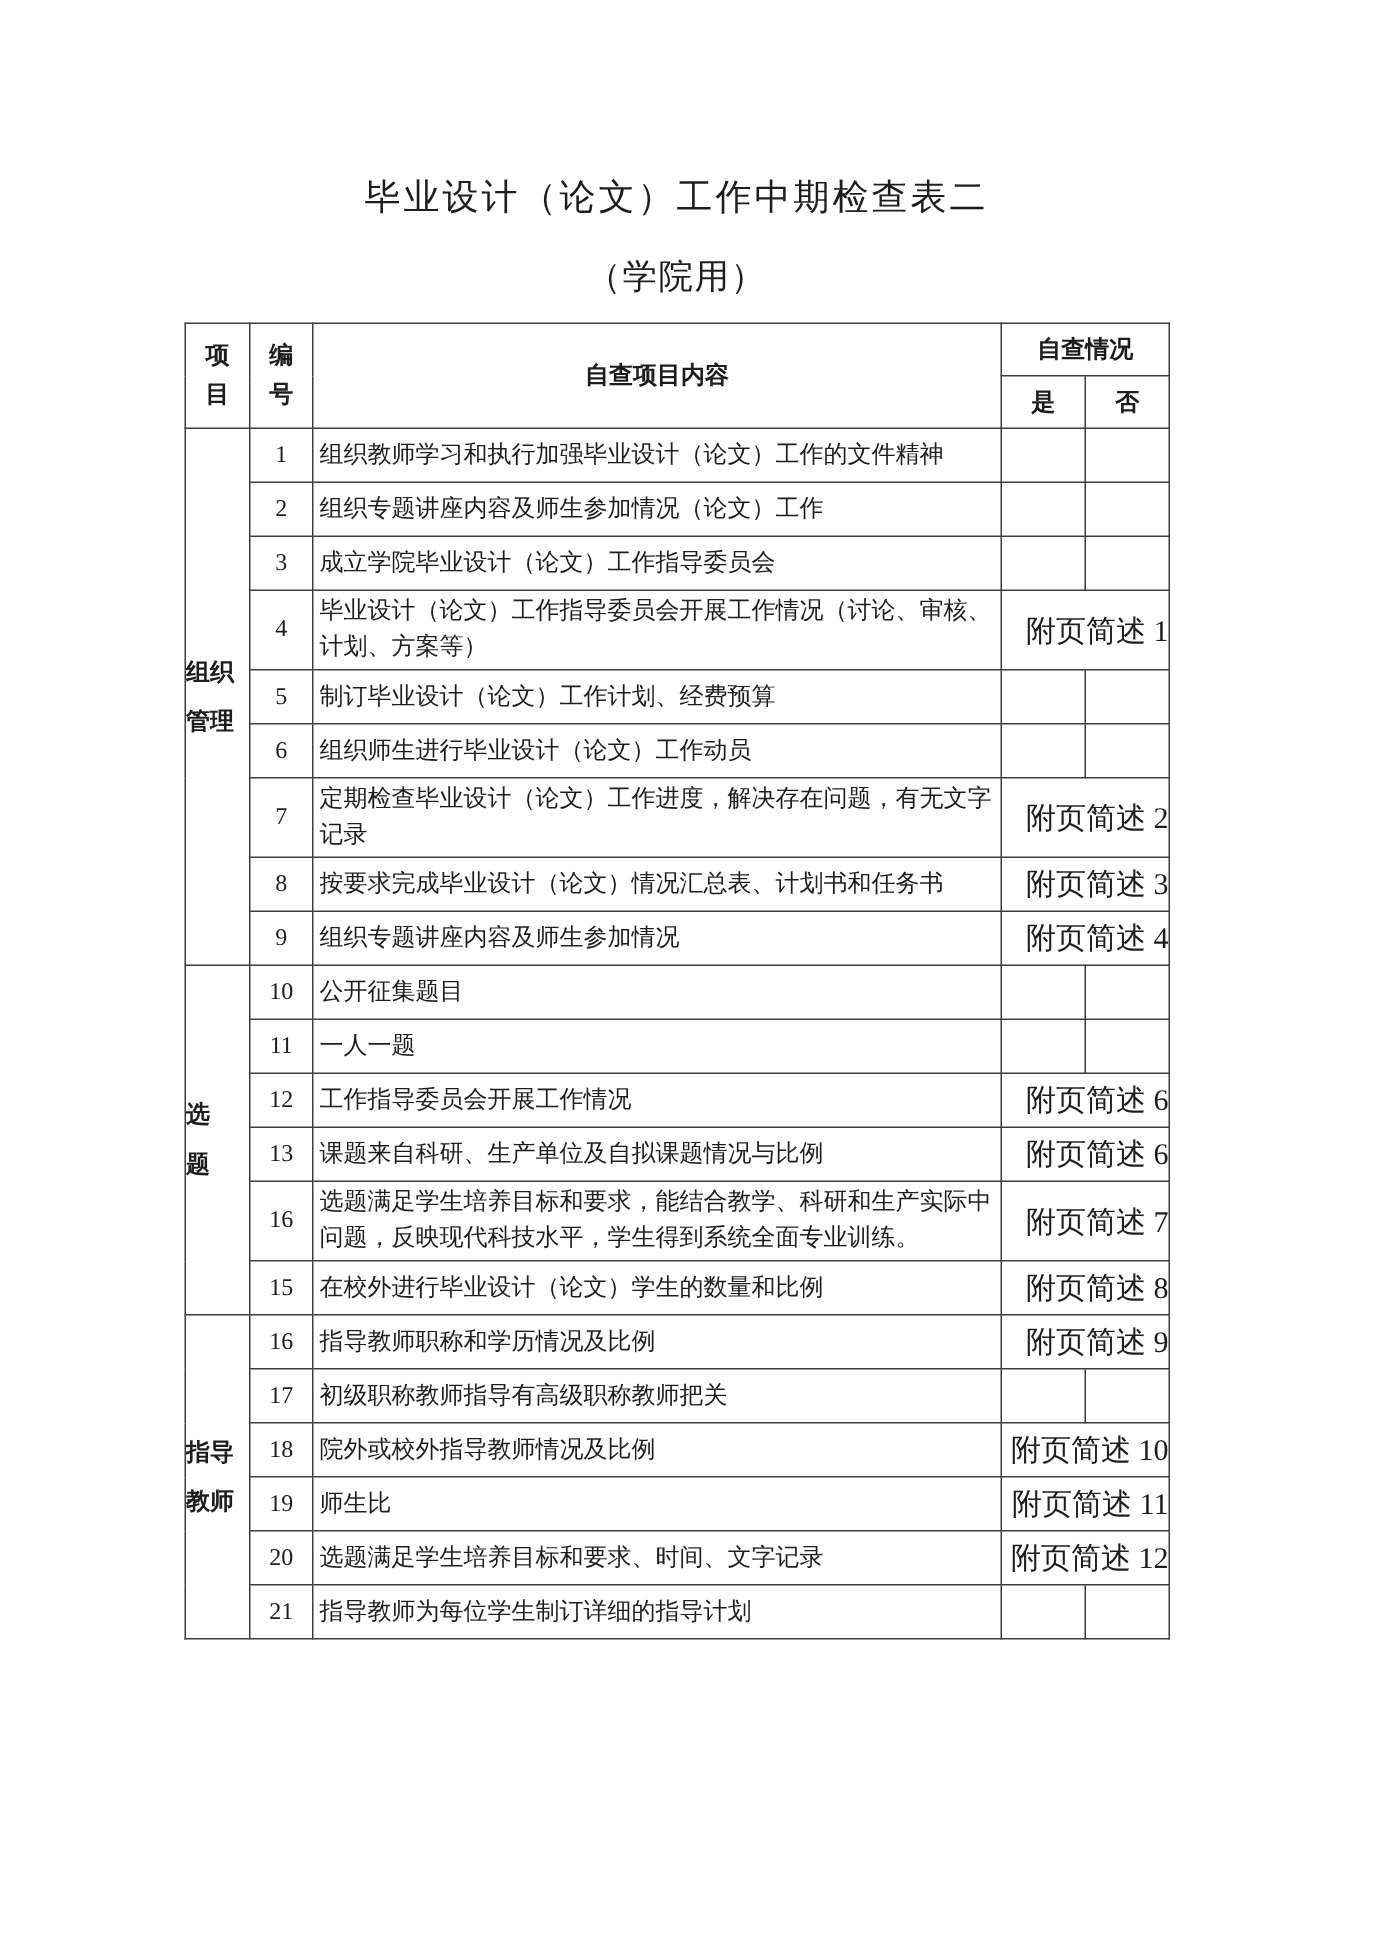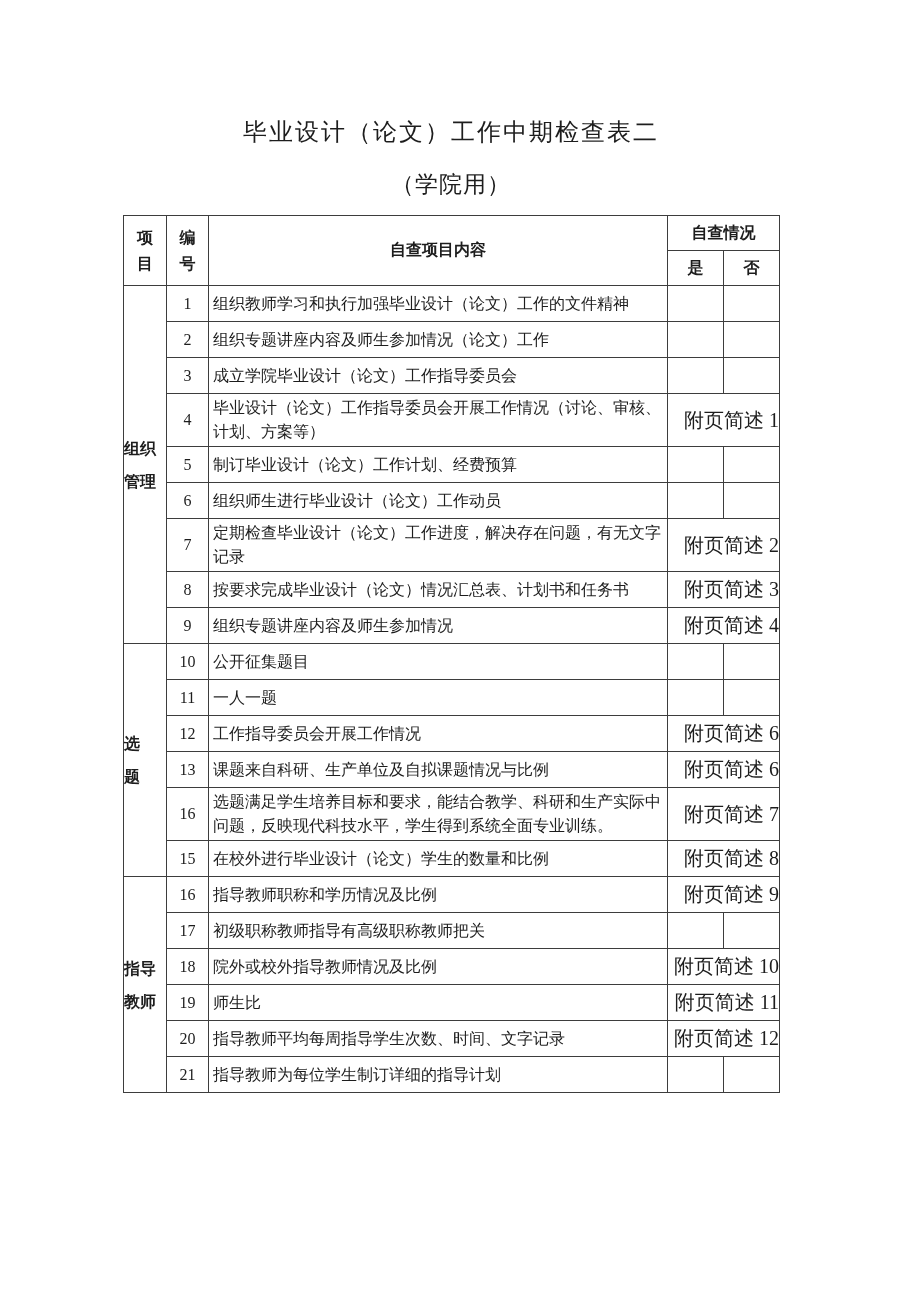--- a/index.html
+++ b/index.html
@@ -218,21 +218,21 @@
           <td class="content">院外或校外指导教师情况及比例</td>
           <td class="note" colspan="2">附页简述 10</td>
         </tr>
         <tr>
           <td class="num">19</td>
           <td class="content">师生比</td>
           <td class="note" colspan="2">附页简述 11</td>
         </tr>
         <tr>
           <td class="num">20</td>
-          <td class="content">指导教师平均每周指导学生次数、时间、文字记录</td>
+          <td class="content">选题满足学生培养目标和要求、时间、文字记录</td>
           <td class="note" colspan="2">附页简述 12</td>
         </tr>
         <tr>
           <td class="num">21</td>
           <td class="content">指导教师为每位学生制订详细的指导计划</td>
           <td class="check"></td>
           <td class="check"></td>
         </tr>
       </tbody>
   </table>

